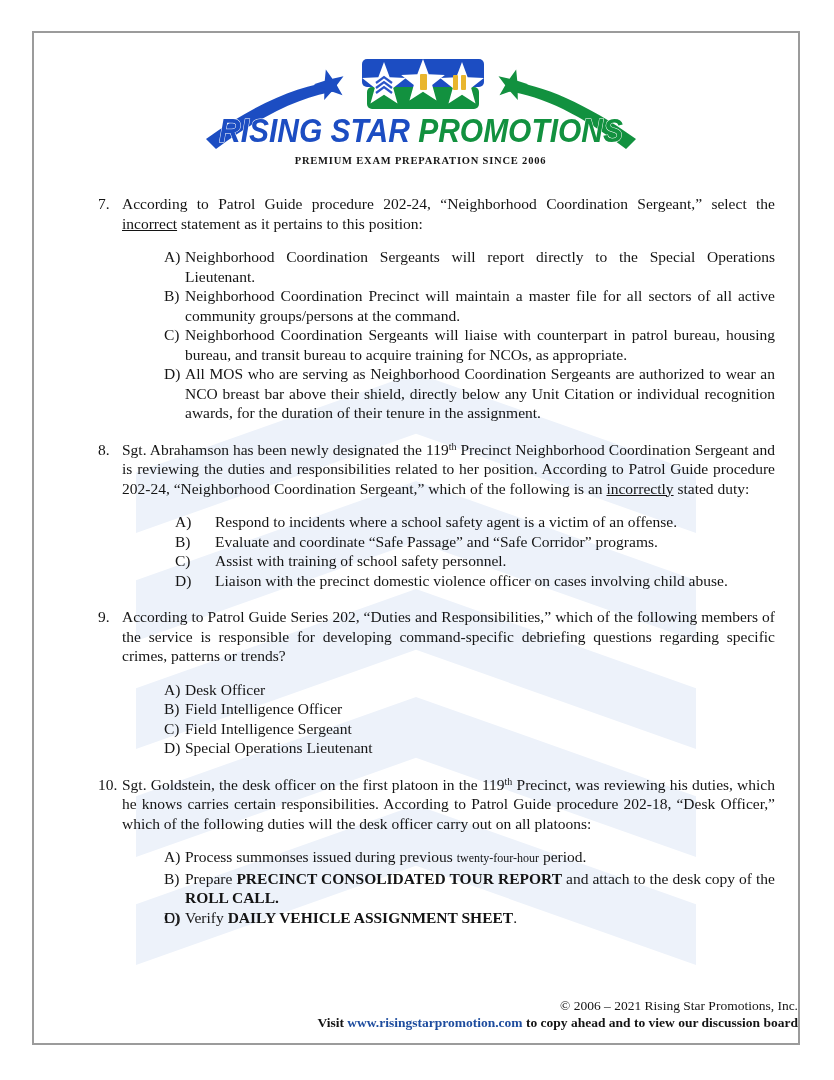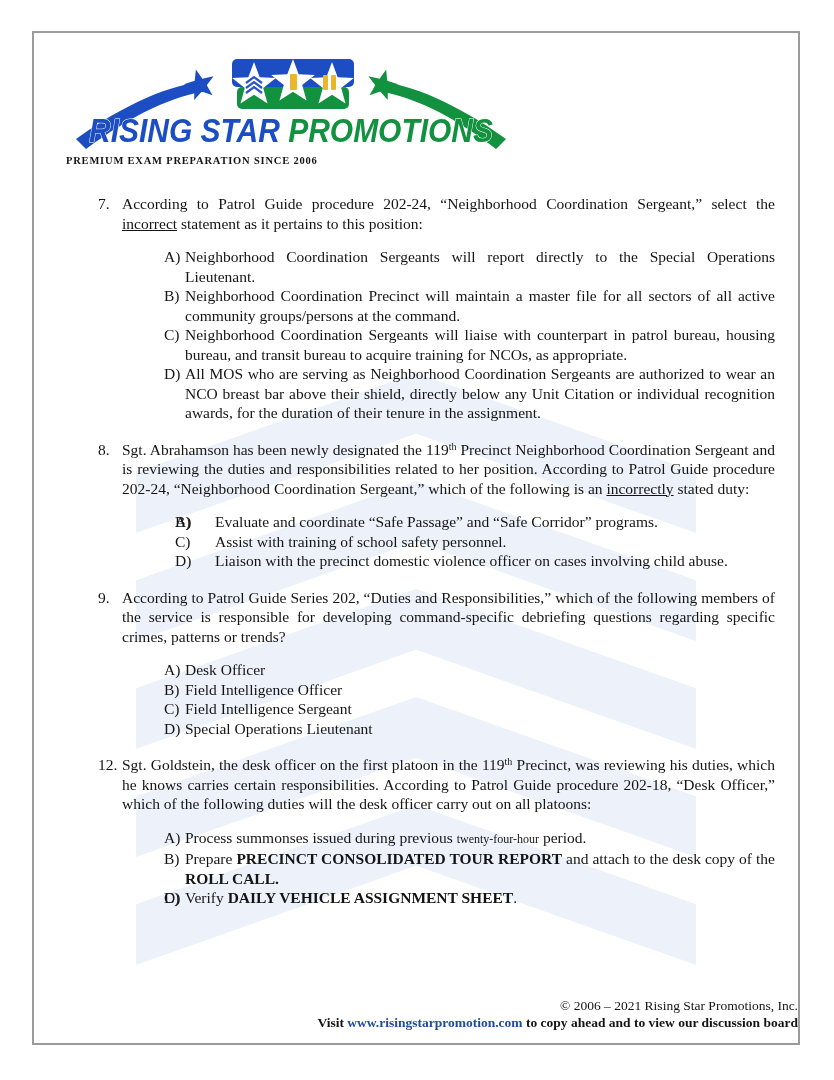--- a/index.html
+++ b/index.html
@@ -12,21 +12,21 @@
     position:absolute;left:32px;top:31px;width:764px;height:1010px;
     border:2px solid #9b9b9b;background:#ffffff;overflow:hidden;
   }
   
   .wm{position:absolute;left:102px;width:560px;height:160px;
       background:#edf2fa;z-index:0;
       clip-path:polygon(0 100%, 0 62%, 50% 0, 100% 62%, 100% 100%, 50% 38%);}
   
   .content{position:relative;z-index:2;padding:0 23px 0 32px;}
   
-  .logo-block{text-align:left;margin-top:22px;height:112px;}
+  .logo-block{text-align:center;margin-top:22px;height:112px;}
   .logo-svg{width:450px;height:94px;display:inline-block;}
   .tagline{
     font-family:Liberation Serif, serif;font-size:10.5px;font-weight:bold;
     letter-spacing:0.8px;color:#151515;margin-top:2px;
   }
   
   .questions{margin-top:27px;font-size:15.5px;line-height:19.5px;}
   .question{margin-left:32px;margin-bottom:17px;}
   .stem{position:relative;padding-left:24px;text-align:justify;}
   .qnum{position:absolute;left:0;top:0;}
@@ -104,37 +104,37 @@
           <div class="options narrow">
             <div class="option"><span class="letter">A)</span><span>Neighborhood Coordination Sergeants will report directly to the Special Operations Lieutenant.</span></div>
             <div class="option"><span class="letter">B)</span><span>Neighborhood Coordination Precinct will maintain a master file for all sectors of all active community groups/persons at the command.</span></div>
             <div class="option"><span class="letter">C)</span><span>Neighborhood Coordination Sergeants will liaise with counterpart in patrol bureau, housing bureau, and transit bureau to acquire training for NCOs, as appropriate.</span></div>
             <div class="option"><span class="letter">D)</span><span>All MOS who are serving as Neighborhood Coordination Sergeants are authorized to wear an NCO breast bar above their shield, directly below any Unit Citation or individual recognition awards, for the duration of their tenure in the assignment.</span></div>
           </div>
         </div>
         <div class="question">
           <div class="stem"><span class="qnum">8.</span><span>Sgt. Abrahamson has been newly designated the 119<span class="seg-sup">th</span> Precinct Neighborhood Coordination Sergeant and is reviewing the duties and responsibilities related to her position.  According to Patrol Guide procedure 202-24, “Neighborhood Coordination Sergeant,” which of the following is an <span class="seg-u">incorrectly</span> stated duty:</span></div>
           <div class="options wide">
-            <div class="option"><span class="letter">A)</span></div>
+            <div class="option"><span class="letter">A)</span><span>Respond to incidents where a school safety agent is a victim of an offense.</span></div>
             <div class="option"><span class="letter">B)</span><span>Evaluate and coordinate “Safe Passage” and “Safe Corridor” programs.</span></div>
             <div class="option"><span class="letter">C)</span><span>Assist with training of school safety personnel.</span></div>
             <div class="option"><span class="letter">D)</span><span>Liaison with the precinct domestic violence officer on cases involving child abuse.</span></div>
           </div>
         </div>
         <div class="question">
           <div class="stem"><span class="qnum">9.</span><span>According to Patrol Guide Series 202, “Duties and Responsibilities,” which of the following members of the service is responsible for developing command-specific debriefing questions regarding specific crimes, patterns or trends?</span></div>
           <div class="options narrow">
             <div class="option"><span class="letter">A)</span><span>Desk Officer</span></div>
             <div class="option"><span class="letter">B)</span><span>Field Intelligence Officer</span></div>
             <div class="option"><span class="letter">C)</span><span>Field Intelligence Sergeant</span></div>
             <div class="option"><span class="letter">D)</span><span>Special Operations Lieutenant</span></div>
           </div>
         </div>
         <div class="question">
-          <div class="stem"><span class="qnum">12.</span><span>Sgt. Goldstein, the desk officer on the first platoon in the 119<span class="seg-sup">th</span> Precinct, was reviewing his duties, which he knows carries certain responsibilities.  According to Patrol Guide procedure 202-18, “Desk Officer,” which of the following duties will the desk officer carry out on all platoons:</span></div>
+          <div class="stem"><span class="qnum">10.</span><span>Sgt. Goldstein, the desk officer on the first platoon in the 119<span class="seg-sup">th</span> Precinct, was reviewing his duties, which he knows carries certain responsibilities.  According to Patrol Guide procedure 202-18, “Desk Officer,” which of the following duties will the desk officer carry out on all platoons:</span></div>
           <div class="options narrow">
             <div class="option"><span class="letter">A)</span><span>Process summonses issued during previous <span class="seg-sm">twenty-four-hour</span> period.</span></div>
             <div class="option"><span class="letter">B)</span><span>Prepare <span class="seg-b">PRECINCT CONSOLIDATED TOUR REPORT</span> and attach to the desk copy of the <span class="seg-b">ROLL CALL.</span></span></div>
             <div class="option"><span class="letter">C)</span></div>
             <div class="option"><span class="letter">D)</span><span>Verify <span class="seg-b">DAILY VEHICLE ASSIGNMENT SHEET</span>.</span></div>
           </div>
         </div>
       </div>
 
   </div>

